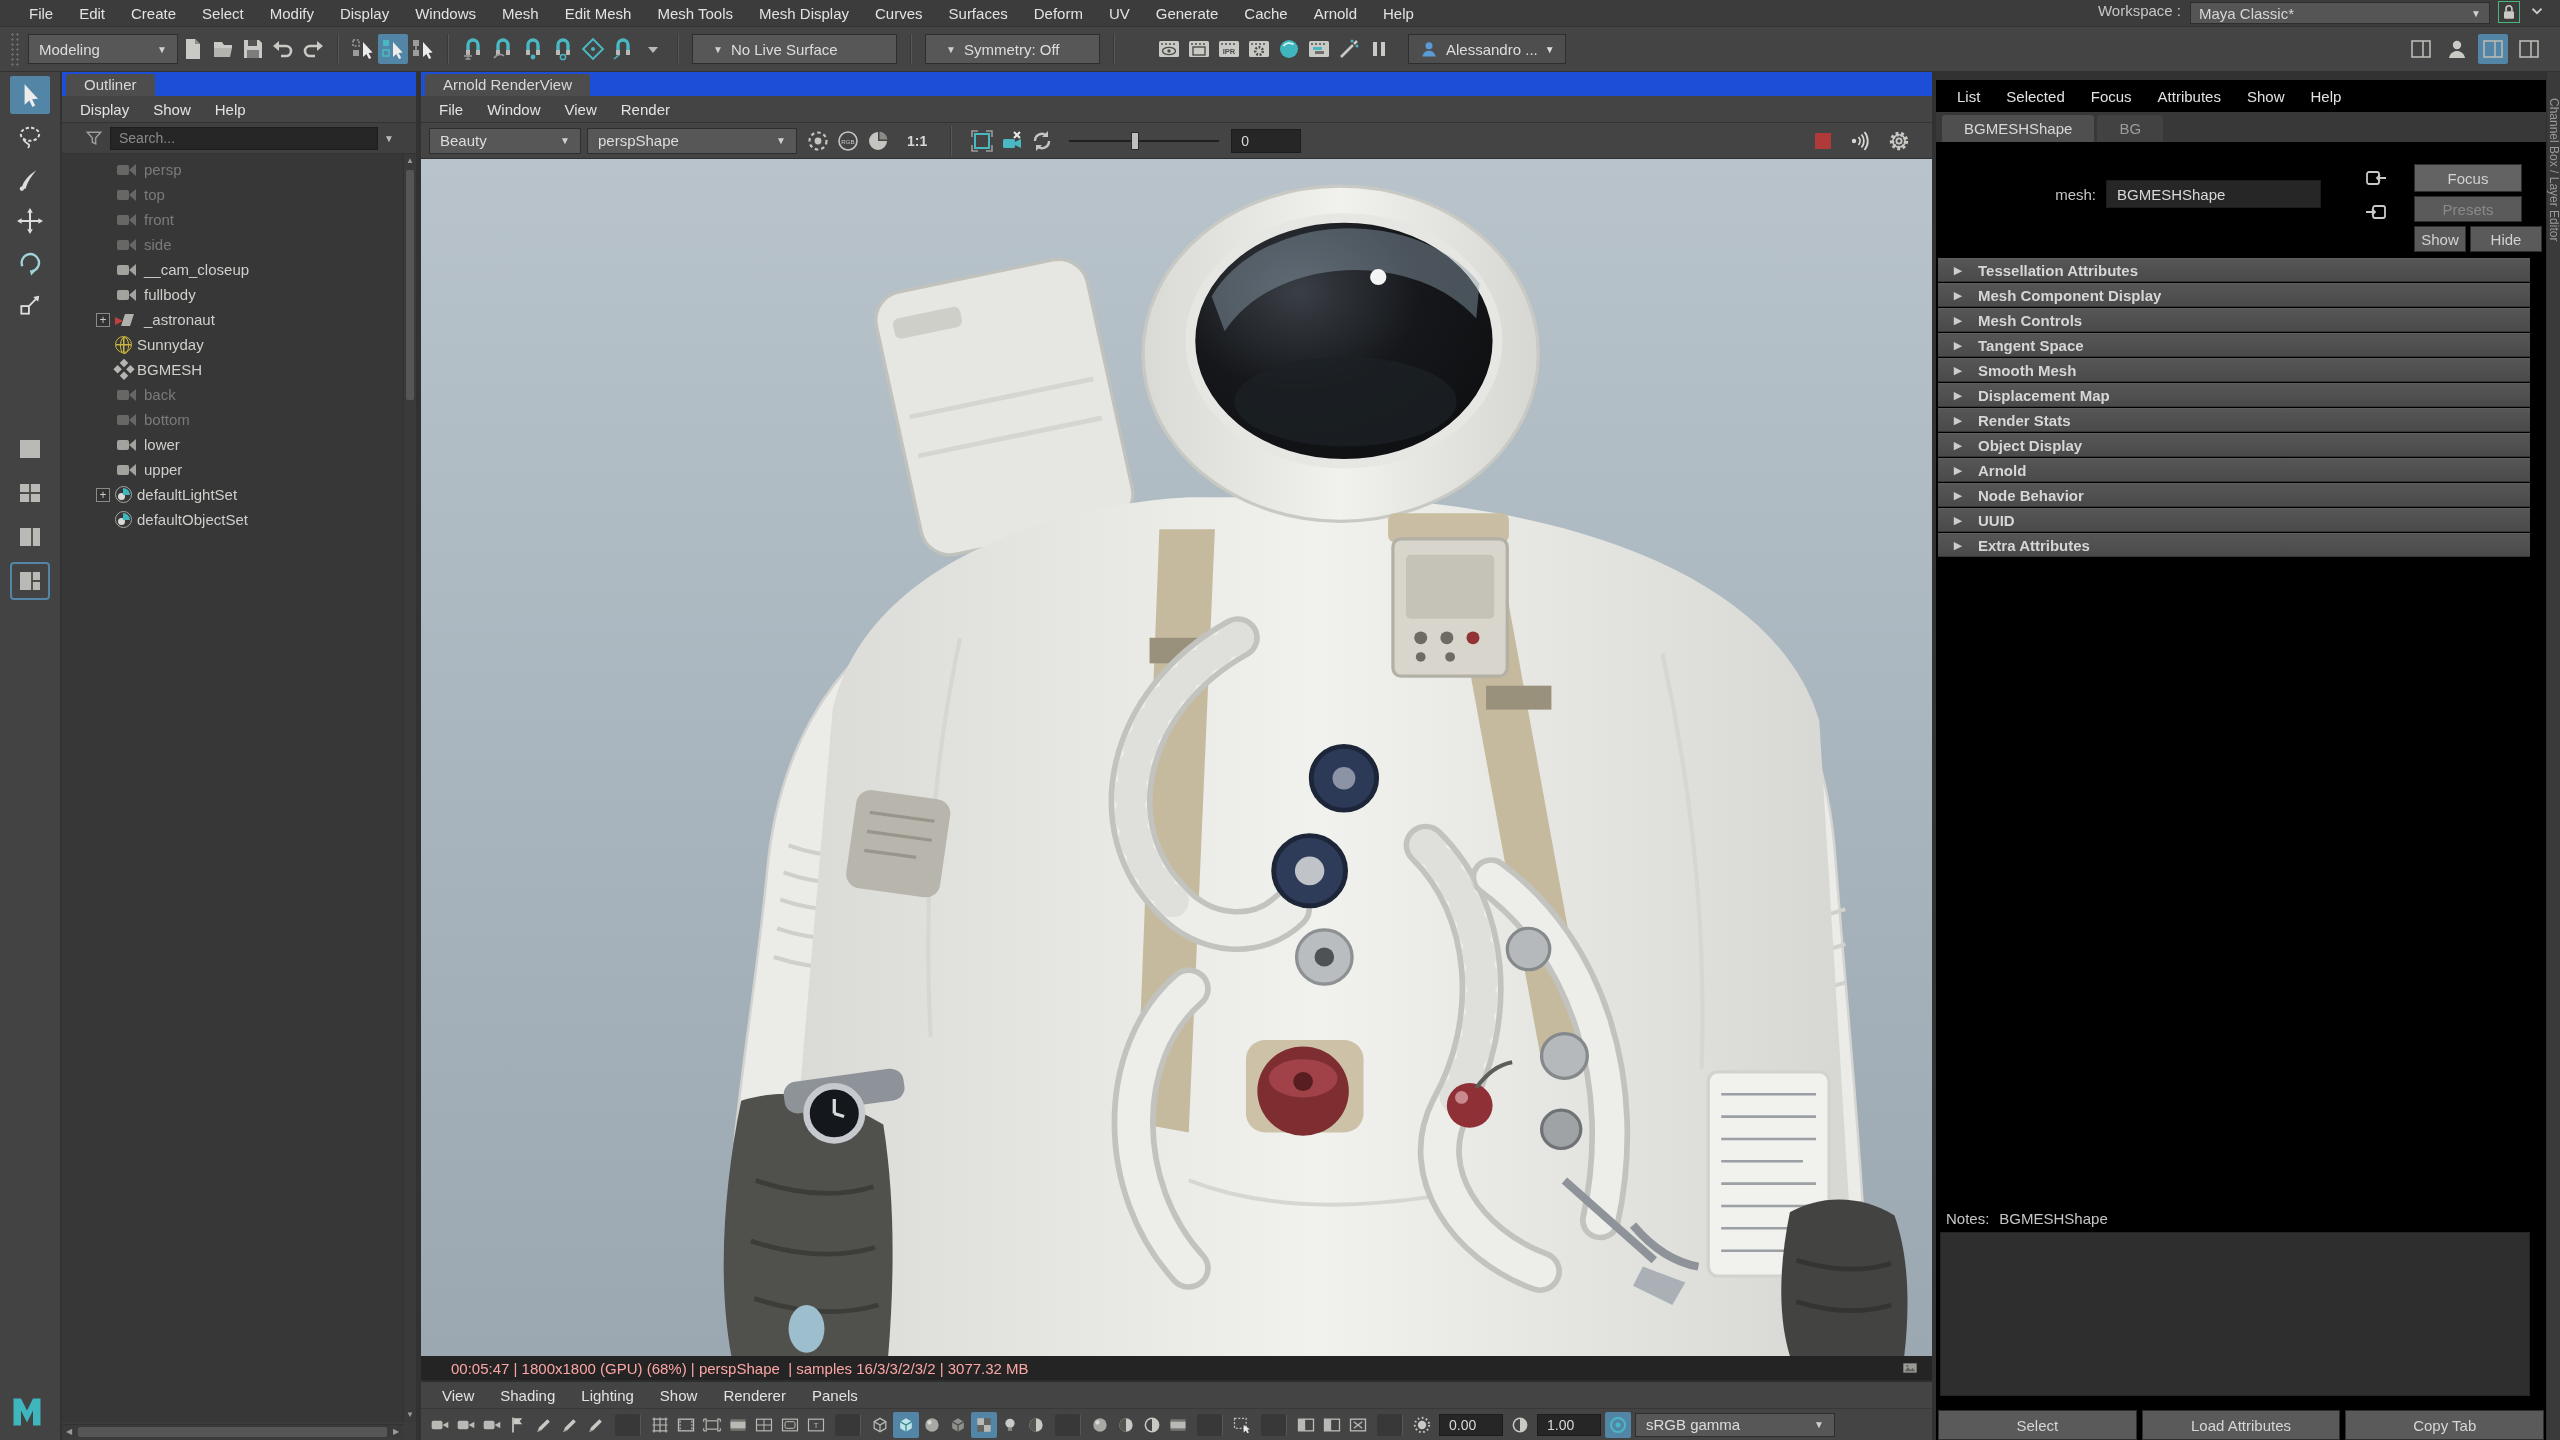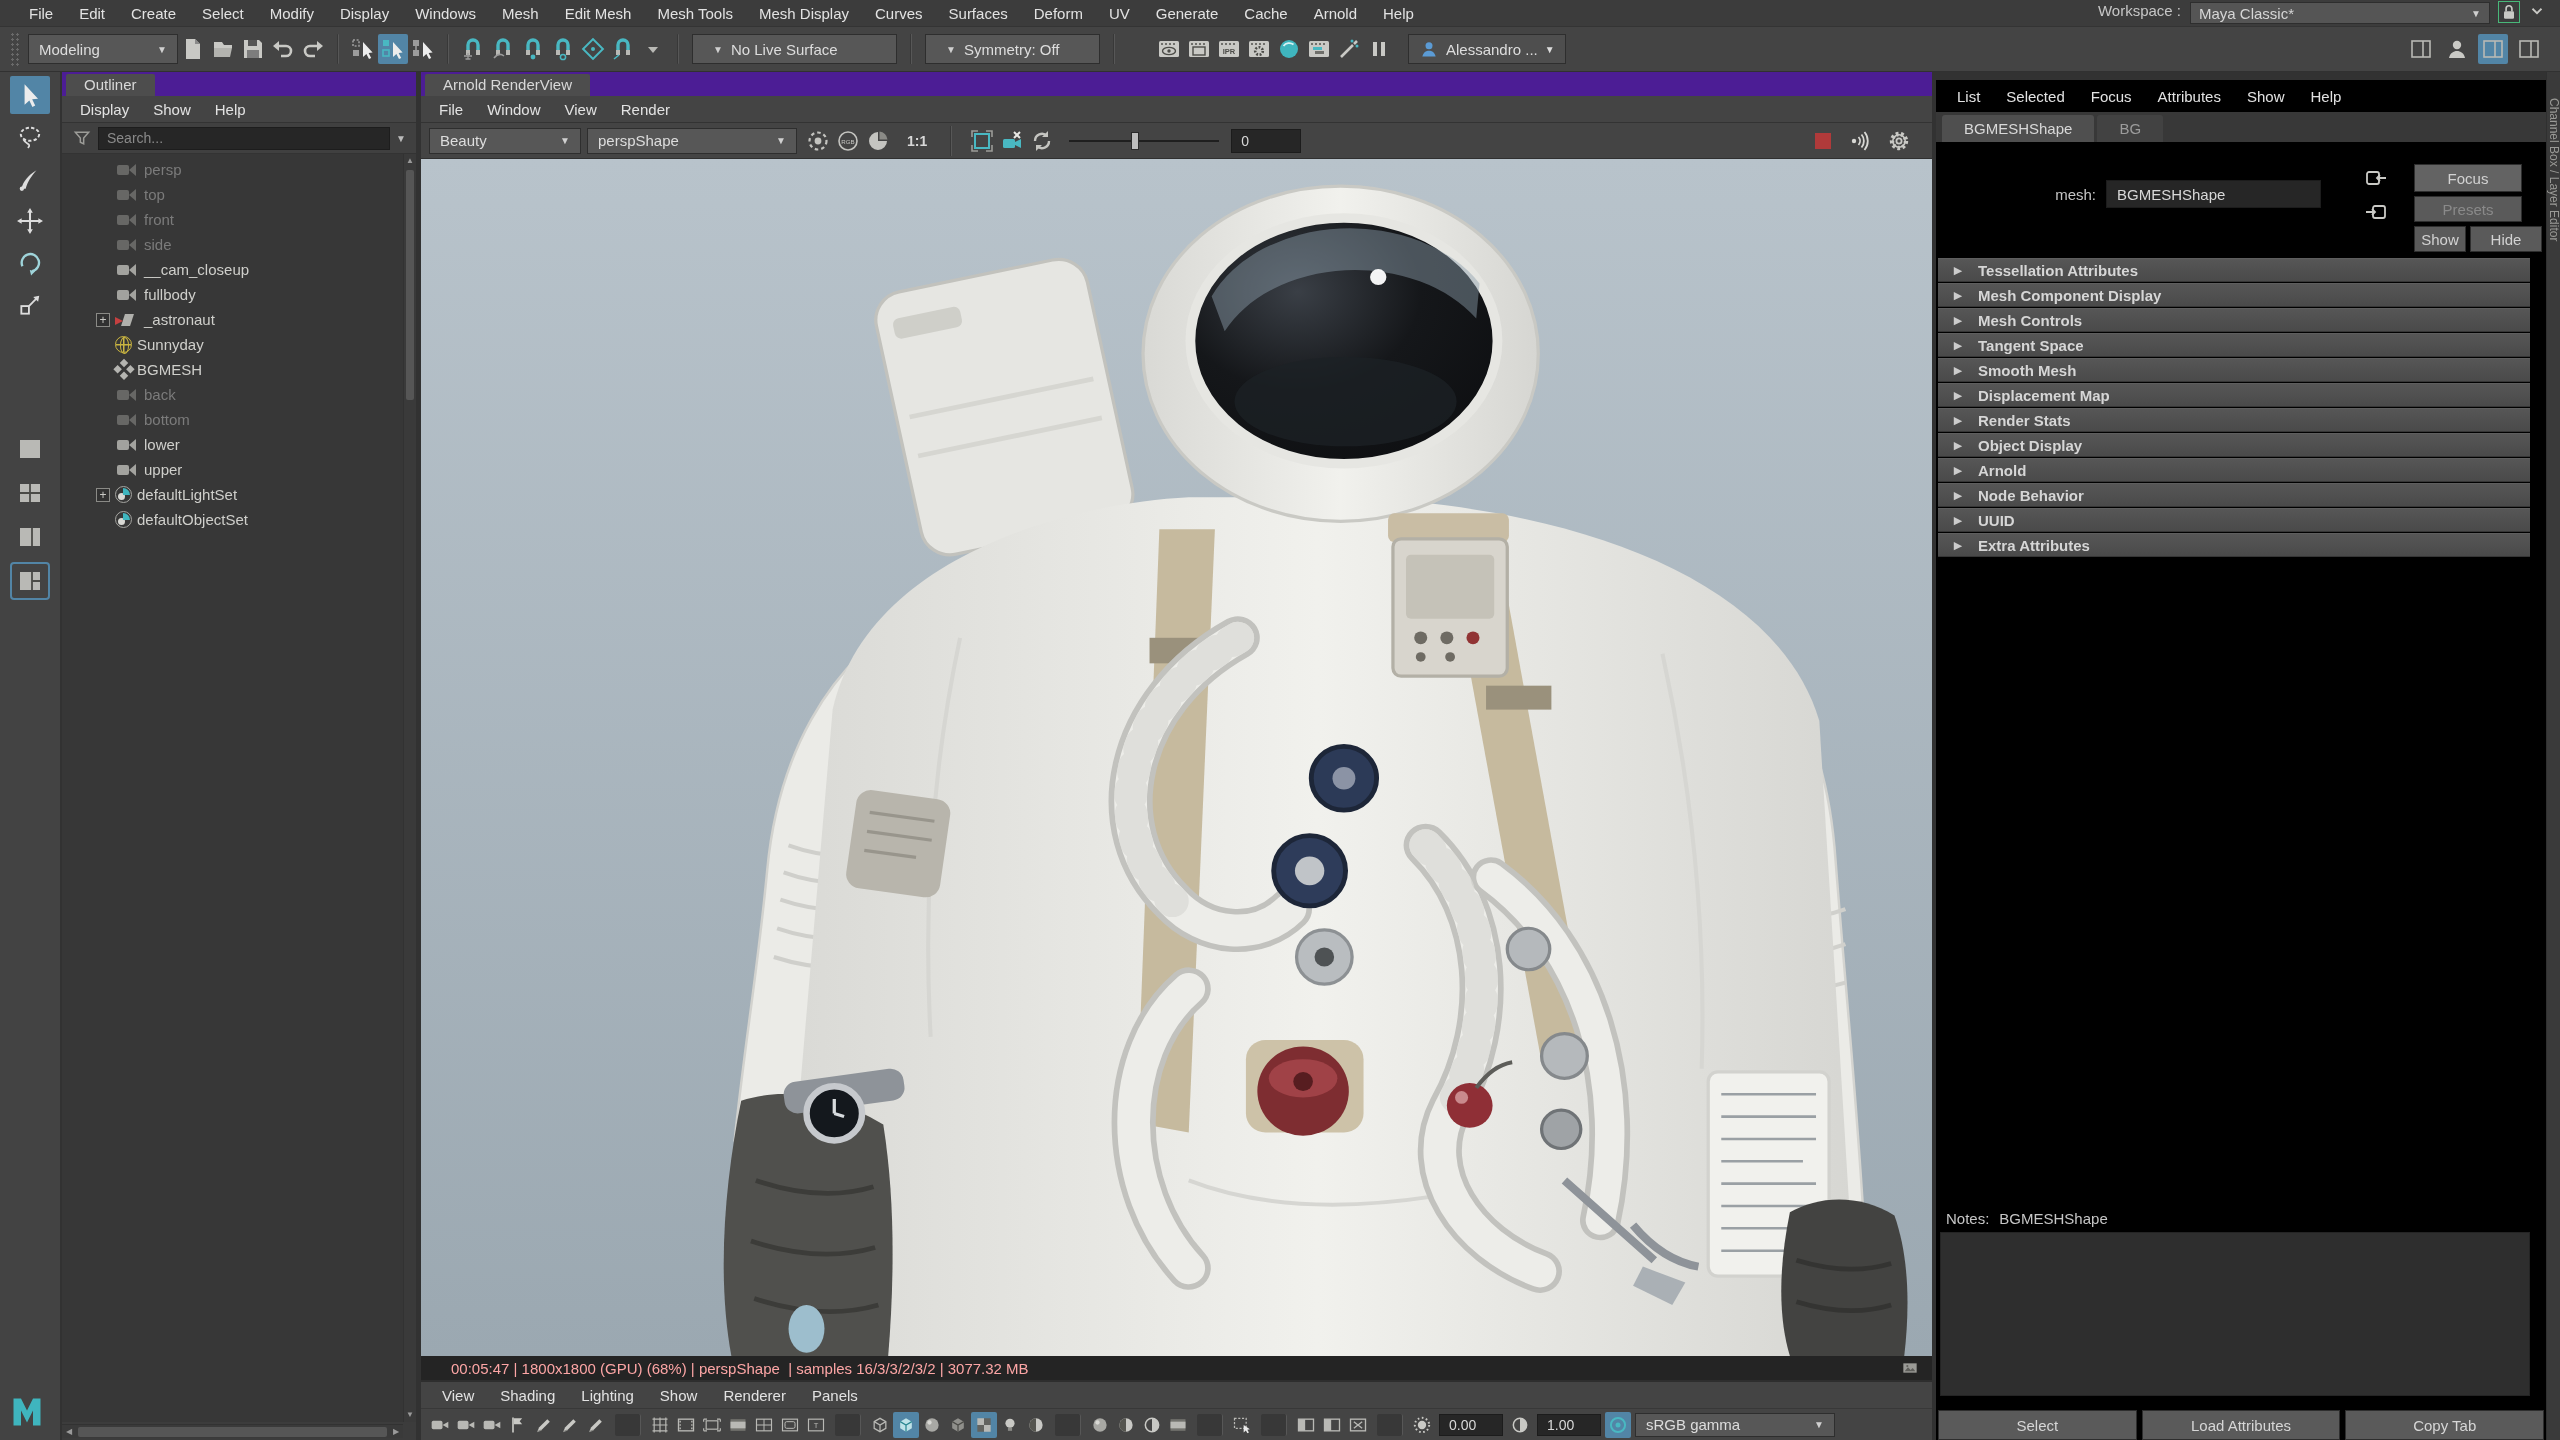--- a/index.html
+++ b/index.html
@@ -37,25 +37,25 @@
 .tool{width:40px;height:38px;margin:4px auto 2px;display:flex;align-items:center;justify-content:center;border-radius:2px}
 .tool svg{width:26px;height:26px}
 .tool.hl{background:#5285a6}
 .lay{width:36px;height:34px;margin:10px auto 0;display:flex;align-items:center;justify-content:center;border-radius:2px}
 .lay svg{width:28px;height:24px}
 .lay.hl{outline:2px solid #5285a6}
 .toolbox .spacer{height:96px}
 .mlogo{position:absolute;left:8px;bottom:10px;width:38px;height:36px}
 
 .outliner{position:absolute;left:62px;top:72px;width:354px;height:1368px;background:#3c3c3c}
-.tabstrip{height:24px;background:#4c1d95;display:flex;align-items:flex-end}
+.tabstrip{height:24px;background:#1d4ed8;display:flex;align-items:flex-end}
 .tab{height:22px;background:#4d4d4d;color:#d8d8d8;padding:2px 18px 0;font-size:15px;border-radius:2px 2px 0 0;margin-left:4px;white-space:nowrap}
 .panelmenus{height:27px;display:flex;align-items:center;background:#444444;border-bottom:1px solid #333333;padding-left:6px}
 .panelmenus .menu-item{padding:0 12px}
-.searchrow{height:31px;display:flex;align-items:center;background:#404040;padding:0 10px;gap:6px;border-bottom:1px solid #333}
+.searchrow{height:31px;display:flex;align-items:center;background:#404040;padding:0 22px;gap:6px;border-bottom:1px solid #333}
 .filtic{width:20px;height:20px}
 .searchbox{flex:1;height:23px;background:#262626;border:1px solid #1d1d1d;color:#8a8a8a;display:flex;align-items:center;padding:0 8px;font-size:14px}
 .searchrow .arr{font-size:10px;color:#bbb}
 .out-tree{position:absolute;left:0;right:13px;top:82px;bottom:18px;background:#373737;overflow:hidden;padding-top:3px}
 .out-row{display:flex;align-items:center;height:25px;padding-left:34px;gap:5px}
 .expand{width:14px;height:14px;border:1px solid #8a8a86;background:#313131;color:#c9c9c5;font-size:12px;line-height:12px;text-align:center;flex:none}
 .oi{width:24px;height:16px;position:relative;display:inline-block;flex:none}
 .oi-camera::before{content:"";position:absolute;left:2px;top:3px;width:12px;height:10px;background:#a2a29e;border-radius:2px}
 .oi-camera::after{content:"";position:absolute;left:14px;top:2px;width:0;height:0;border-right:7px solid #a2a29e;border-top:6px solid transparent;border-bottom:6px solid transparent}
 .oi-transform::before{content:"";position:absolute;left:8px;top:2px;width:9px;height:12px;background:#b0b0ac;transform:skewX(-18deg)}

